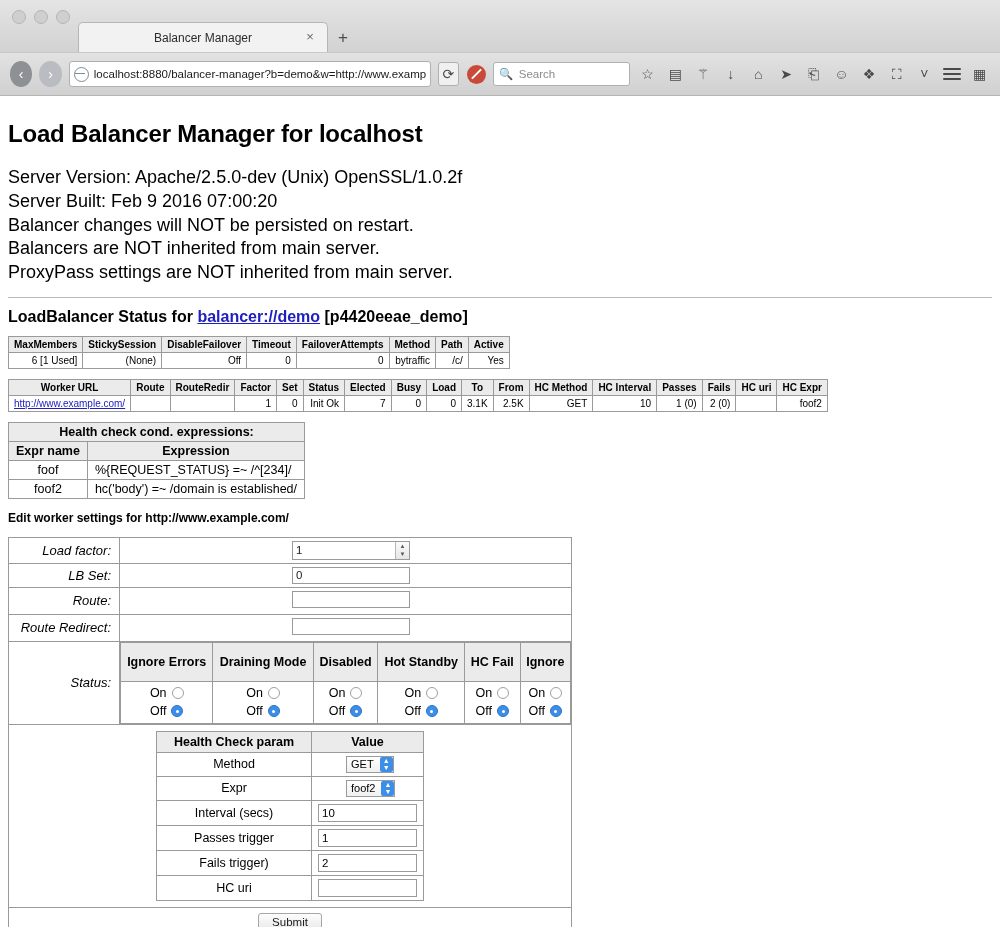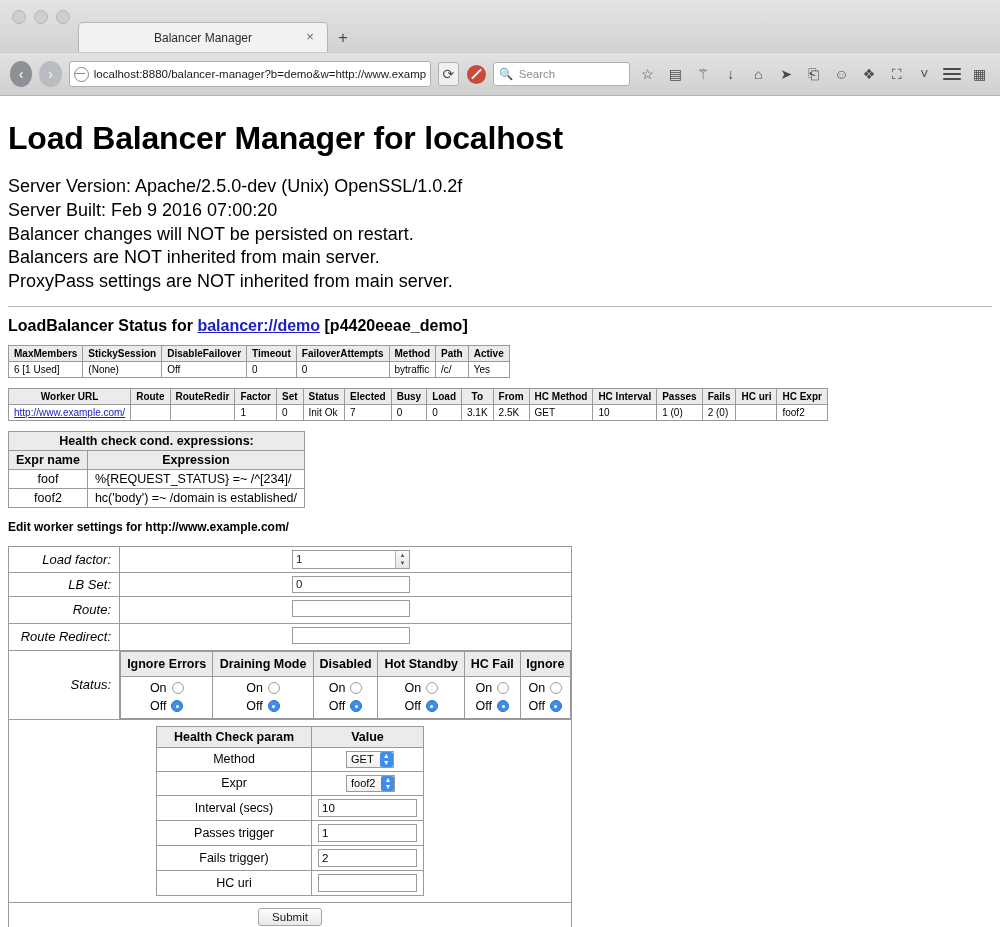--- a/index.html
+++ b/index.html
@@ -201,21 +201,21 @@
     border-radius: 1px;
   }
 
   
   .page {
     padding: 14px 8px 0 8px;
     font-size: 13.5px;
     color: #000000;
   }
   h1.page-title {
-    font-size: 32px;
+    font-size: 24px;
     margin: 10px 0 18px 0;
     font-weight: bold;
     letter-spacing: -0.2px;
   }
   .serverinfo {
     line-height: 1.32;
     font-size: 18px;
     margin-bottom: 12px;
   }
   hr.sep {
@@ -248,21 +248,21 @@
     border: 1px solid #9a9a9a;
     background: #ebebeb;
     padding: 2px 5px;
     font-weight: bold;
     text-align: center;
     white-space: nowrap;
   }
   table.data td {
     border: 1px solid #9a9a9a;
     padding: 2px 5px;
-    text-align: left;
+    text-align: right;
     white-space: nowrap;
   }
   table.data td.left { text-align: left; }
   table.data a {
     color: #2020c0;
     text-decoration: underline;
   }
   table.hc {
     border-collapse: collapse;
     font-size: 12.5px;
@@ -339,21 +339,21 @@
   .offset-cell { padding-left: 172px !important; }
 
   table.status {
     border-collapse: collapse;
     width: 100%;
     font-size: 12.5px;
   }
   table.status th {
     border: 1px solid #9a9a9a;
     background: #ebebeb;
-    padding: 5px 5px;
+    padding: 12px 5px;
     font-weight: bold;
     white-space: nowrap;
   }
   table.status td {
     border: 1px solid #9a9a9a;
     padding: 3px 6px;
     text-align: center;
   }
   .radio-row {
     display: flex;

